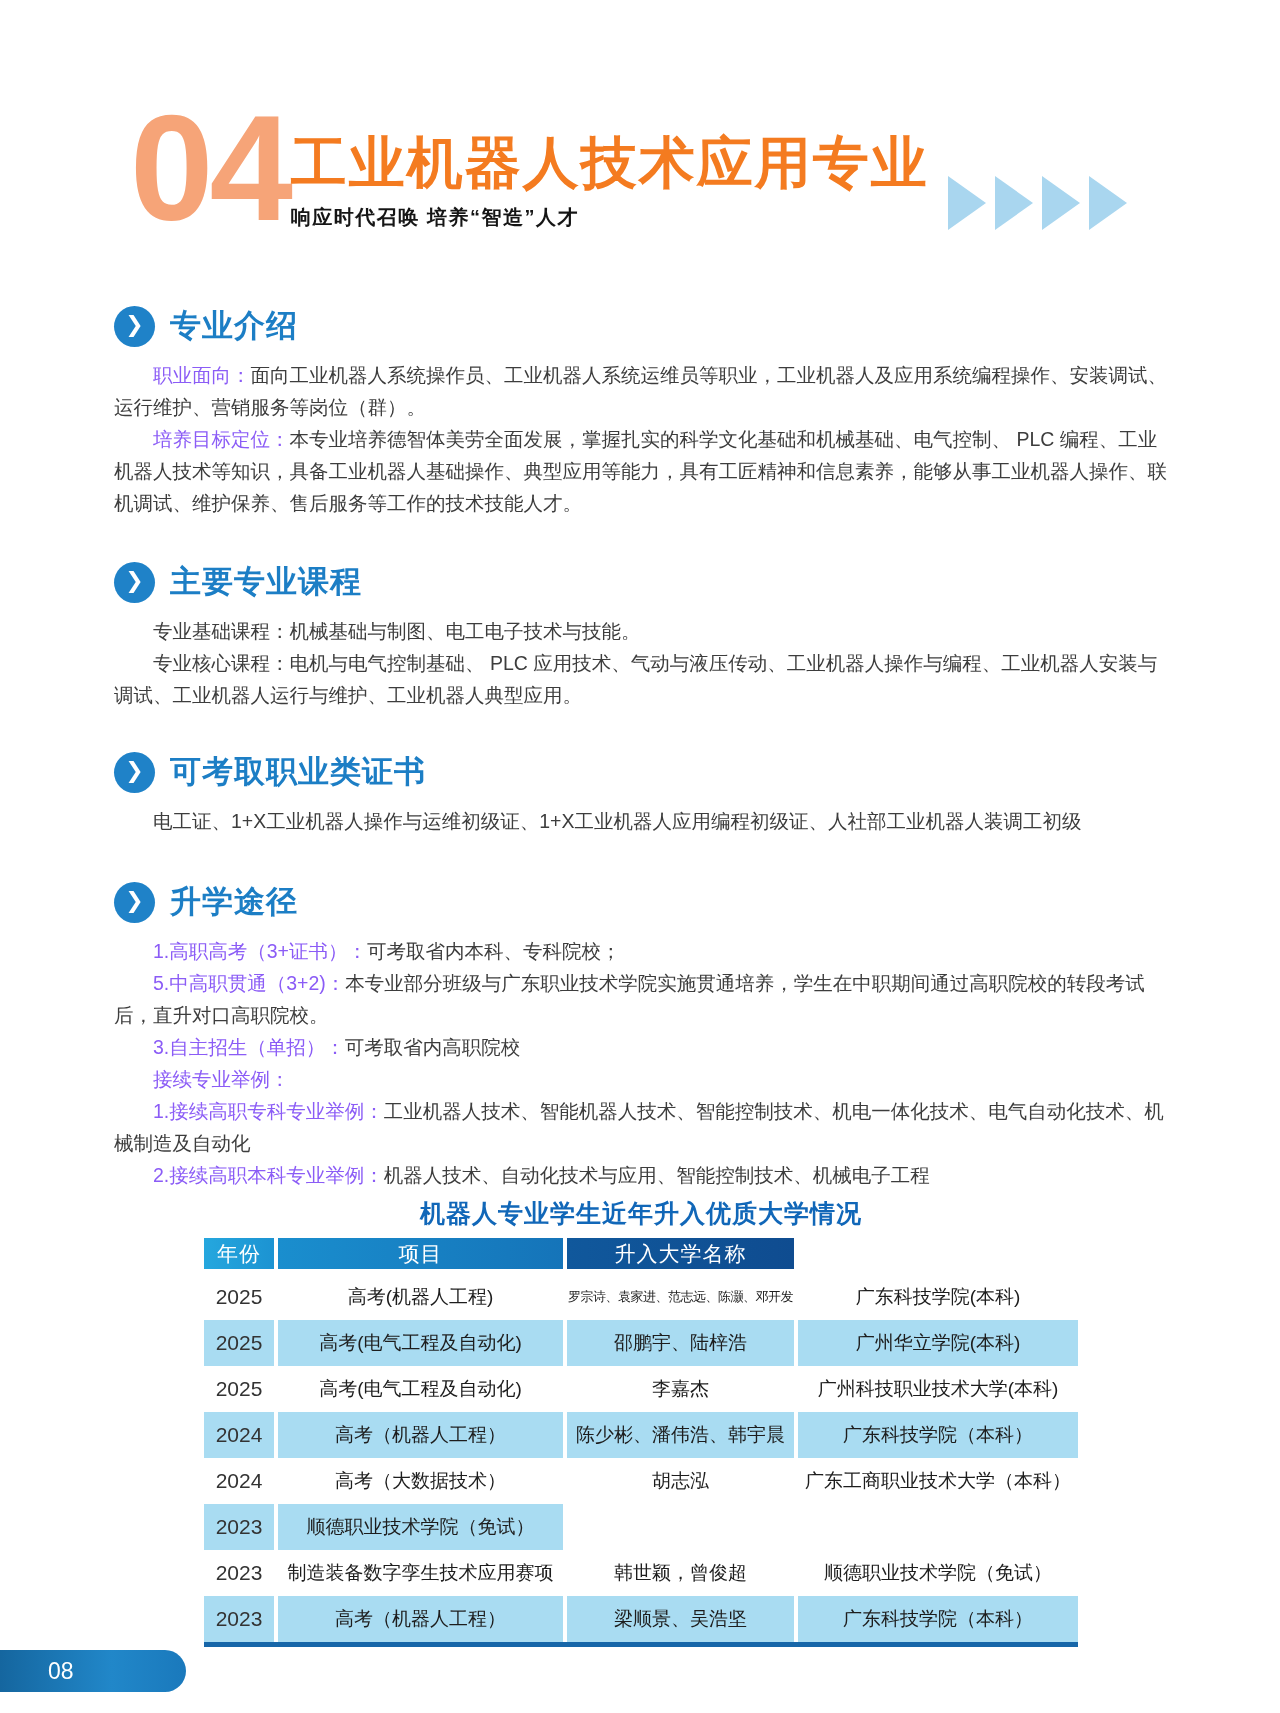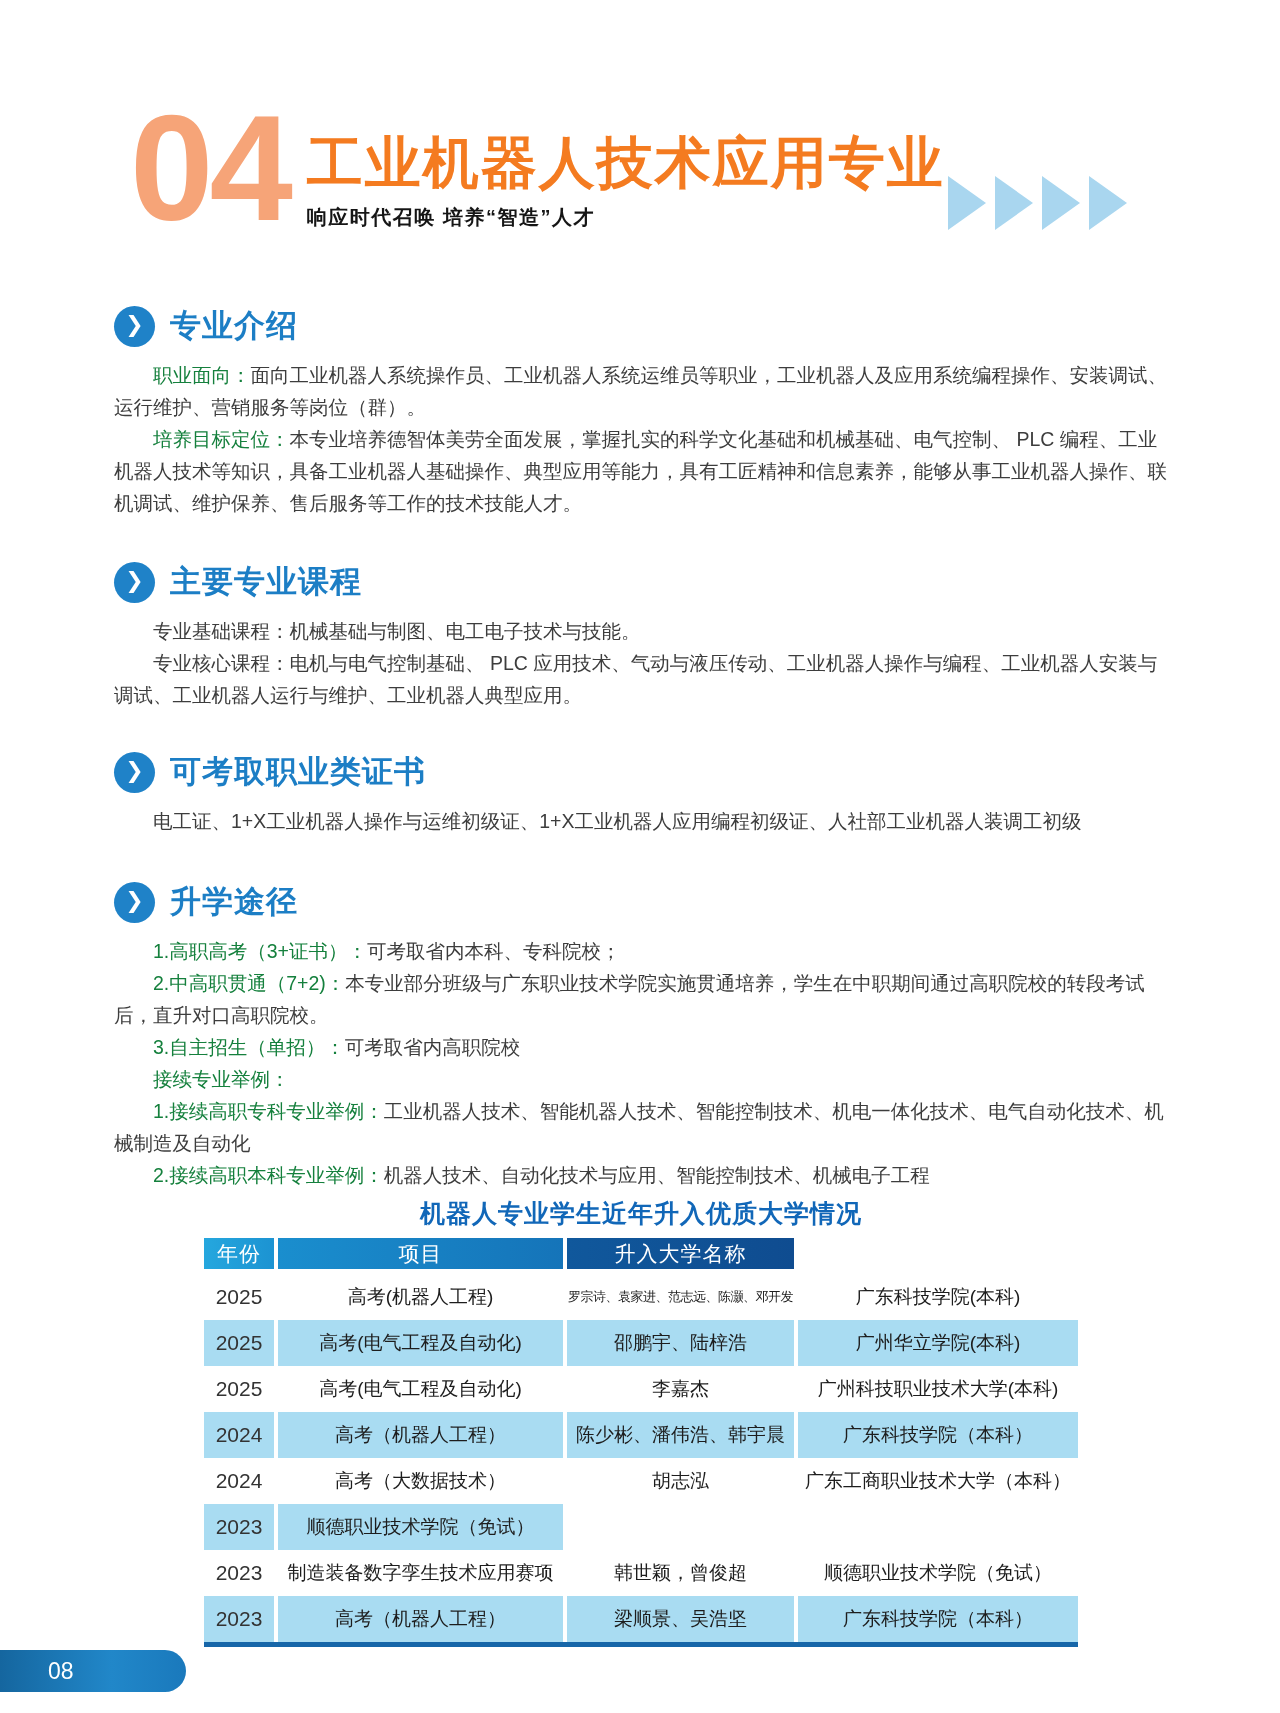--- a/index.html
+++ b/index.html
@@ -3,34 +3,34 @@
 <meta charset="utf-8">
 <style>
   html,body{margin:0;padding:0;background:#e8e8e8;}
   .page{
     width:1280px;height:1713px;background:#ffffff;position:relative;overflow:hidden;
     font-family:"Liberation Sans","DejaVu Sans",sans-serif;margin:0 auto;
   }
   
   .header{padding-top:104px;margin-left:130px;display:flex;align-items:flex-end;}
   .big-num{font-size:150px;font-weight:bold;color:#F6A478;line-height:.86;letter-spacing:-4px;}
-  .title-block{margin-left:18px;padding-bottom:2px;}
+  .title-block{margin-left:2px;padding-bottom:2px;}
   .page-title{font-size:56px;font-weight:bold;color:#F47B20;line-height:1.05;letter-spacing:2px;margin:0;}
   .page-subtitle{font-size:20px;font-weight:bold;color:#151515;margin-top:11px;letter-spacing:1.5px;}
   .arrows{position:absolute;left:948px;top:176px;display:flex;gap:9px;}
   .tri{width:38px;height:54px;background:#A9D6EF;clip-path:polygon(0 0,100% 50%,0 100%);}
   
   .section-heading{display:flex;align-items:center;margin-left:114px;gap:15px;}
   .bullet{width:41px;height:41px;border-radius:50%;background:#1F82C8;color:#fff;
           display:flex;align-items:center;justify-content:center;font-size:22px;font-weight:bold;flex:0 0 41px;}
   .bullet span{margin-top:-2px;}
   .section-heading h2{font-size:31px;font-weight:bold;color:#1C7EC5;margin:0;letter-spacing:1px;}
   .section-body{margin:12px 112px 0 114px;font-size:19.5px;line-height:32px;color:#3D3D3D;}
   .section-body p{margin:0;text-indent:2em;}
-  .olabel{color:#15803d;text-align:right;}
+  .olabel{color:#8b5cf6;text-align:right;}
   .mt-s1{margin-top:72px;}
   .mt-s2{margin-top:42px;}
   .mt-s3{margin-top:40px;}
   .mt-s4{margin-top:44px;}
   
   .table-area{margin:6px 17px 0 204px;width:874px;}
   .table-title{font-size:25px;font-weight:bold;color:#1167B8;text-align:center;letter-spacing:1px;}
   .thead,.trow{display:grid;grid-template-columns:70px 285px 227px 280px;column-gap:4px;}
   .thead{margin-top:8px;margin-bottom:5px;}
   .th{height:31px;display:flex;align-items:center;justify-content:center;color:#fff;font-size:21px;letter-spacing:1px;}
@@ -103,21 +103,21 @@
   </div>
 
   <div class="section-heading mt-s4">
     <div class="bullet">
         <span>❯</span>
       </div>
     <h2>升学途径</h2>
   </div>
   <div class="section-body">
     <p><span class="olabel">1.高职高考（3+证书）：</span><span>可考取省内本科、专科院校；</span></p>
-    <p><span class="olabel">2.中高职贯通（7+2)：</span><span>本专业部分班级与广东职业技术学院实施贯通培养，学生在中职期间通过高职院校的转段考试后，直升对口高职院校。</span></p>
+    <p><span class="olabel">5.中高职贯通（3+2)：</span><span>本专业部分班级与广东职业技术学院实施贯通培养，学生在中职期间通过高职院校的转段考试后，直升对口高职院校。</span></p>
     <p><span class="olabel">3.自主招生（单招）：</span><span>可考取省内高职院校</span></p>
     <p><span class="olabel">接续专业举例：</span><span></span></p>
     <p><span class="olabel">1.接续高职专科专业举例：</span><span>工业机器人技术、智能机器人技术、智能控制技术、机电一体化技术、电气自动化技术、机械制造及自动化</span></p>
     <p><span class="olabel">2.接续高职本科专业举例：</span><span>机器人技术、自动化技术与应用、智能控制技术、机械电子工程</span></p>
   </div>
 
   <div class="table-area">
     <div class="table-title">机器人专业学生近年升入优质大学情况</div>
     <div class="thead">
       <div class="th th1">年份</div>

